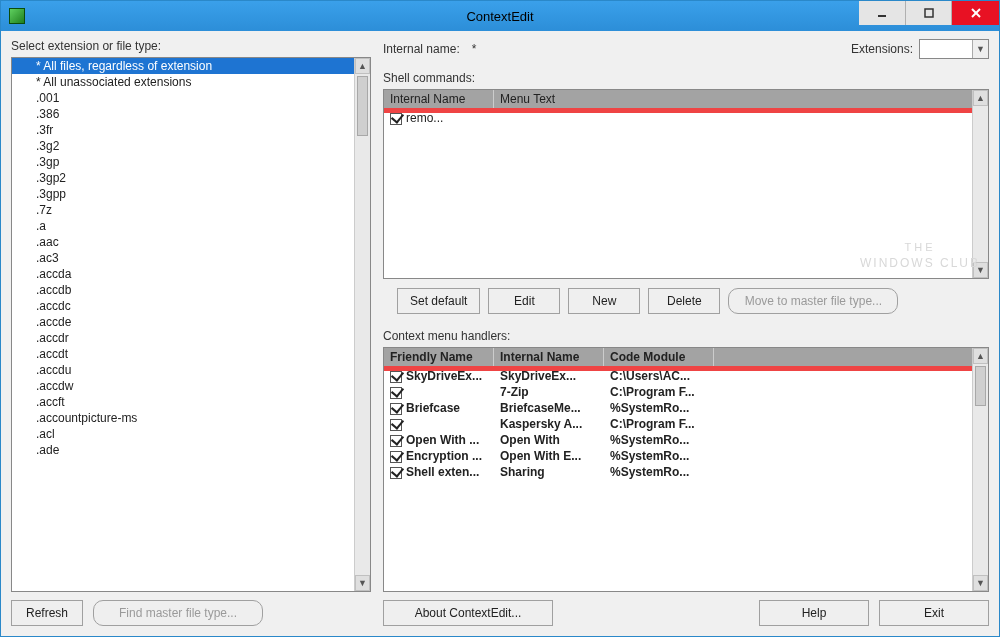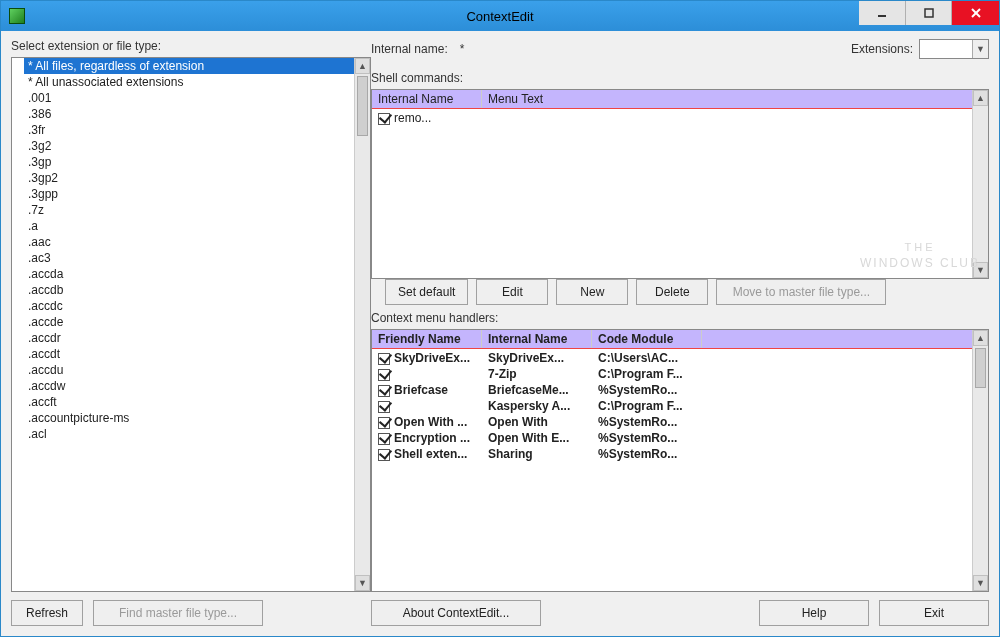--- a/index.html
+++ b/index.html
@@ -6,52 +6,52 @@
   html, body { margin: 0; padding: 0; width: 1000px; height: 637px; background: #fff; }
   .window { width: 1000px; height: 637px; border: 1px solid #2a88c9; background: #f0f0f0; display: flex; flex-direction: column; }
   .titlebar { height: 30px; background: linear-gradient(#3aa0ea,#2c8ed8); display: flex; align-items: center; color: #222; position: relative; }
   .titlebar .appicon { width: 16px; height: 16px; margin: 0 8px; background: linear-gradient(135deg,#5fd05f,#1f7f1f); border:1px solid #0b4d0b; }
   .titlebar .title { position: absolute; left: 50%; transform: translateX(-50%); font-size: 13px; color: #000; }
   .winbtns { margin-left: auto; display: flex; height: 100%; }
   .winbtn { width: 46px; height: 24px; margin-top: 0; background: #e5e5e5; border-left: 1px solid #b0b0b0; display: flex; align-items: center; justify-content: center; font-size: 13px; color:#333; }
   .winbtn.min { border-left: none; }
   .winbtn.close { background: #e81123; color: #fff; width: 48px; }
   .winbtn svg { pointer-events: none; }
-  .client { flex: 1; padding: 8px 10px 10px 10px; display: flex; }
+  .client { flex: 1; padding: 8px 10px 10px 10px; display: flex; gap: 12px; }
   .leftcol { width: 360px; display: flex; flex-direction: column; }
   .rightcol { flex: 1; display: flex; flex-direction: column; }
   .label { color: #333; margin-bottom: 4px; }
   .listbox { border: 1px solid #888; background: #fff; flex: 1; overflow: hidden; position: relative; }
   .list-inner { position: absolute; inset: 0 16px 0 0; overflow: hidden; }
-  .list-item { padding: 1px 4px; white-space: nowrap; color: #222; cursor: default; margin-left: 12px; }
+  .list-item { padding: 1px 24px; white-space: nowrap; color: #222; cursor: default; }
   .list-item.selected { background: #1e74d2; color: #fff; }
   .scrollbar { position: absolute; right: 0; top: 0; bottom: 0; width: 16px; background: #e9e9e9; border-left: 1px solid #ccc; }
   .scrollbtn { height: 16px; background: #dfdfdf; display:flex; align-items:center; justify-content:center; font-size:9px; color:#555; border:1px solid #c0c0c0; }
   .scrollthumb { position:absolute; left:2px; right:2px; background:#cfcfcf; border:1px solid #a8a8a8; }
   .row { display: flex; align-items: center; }
   .toprow { margin-bottom: 6px; gap: 6px; }
   .field-label { color:#333; }
   .field-value { color:#333; }
   .spacer { flex: 1; }
   .combo { width: 70px; height: 20px; border: 1px solid #888; background: #fff; position: relative; }
   .combo .drop { position:absolute; right:0; top:0; bottom:0; width:16px; border-left:1px solid #aaa; display:flex; align-items:center; justify-content:center; background:#eee; color:#555; font-size:9px; }
   .section-label { margin: 6px 0 4px 0; color:#333; }
   .gridbox { border: 1px solid #888; background:#fff; position:relative; }
   .shellbox { height: 190px; }
   .handlerbox { flex:1; min-height: 180px; font-weight: bold; }
-  .gridhead { display:flex; background:#c4b5fd; border-bottom:1px solid #ef4444; }
+  .gridhead { display:flex; background:#a3a3a3; border-bottom:5px solid #ef4444; }
   .col { border-right:1px solid #ccc; padding:2px 6px; color:#222; white-space:nowrap; overflow:hidden; text-overflow:ellipsis; }
   .gridbody { position:absolute; left:0; right:16px; top:20px; bottom:0; overflow:hidden; }
   .gridrow { display:flex; }
   .gridrow .col { border-right: none; border-bottom: none; padding: 1px 6px; }
   .chk { display:inline-block; width:12px; height:12px; border:1px solid #555; margin-right:4px; vertical-align:middle; position:relative; background:#fff; }
   .chk.checked::after { content:""; position:absolute; left:1px; top:-1px; width:9px; height:6px; border-left:2px solid #222; border-bottom:2px solid #222; transform:rotate(-50deg); }
-  .btnrow { display:flex; gap:8px; margin:0 0;padding-left:14px; }
+  .btnrow { display:flex; gap:8px; margin:9px 0;padding-left:14px; }
   .btn { height:26px; min-width:72px; padding:0 12px; background:#efefef; border:1px solid #a0a0a0; color:#222; display:flex; align-items:center; justify-content:center; cursor:default; }
-  .btn.disabled { color:#9a9a9a; }
+  .btn.disabled { color:#9a9a9a;border-radius:10px; }
   .btn.wide { min-width: 170px; }
   .bottombar { display:flex; gap:10px; margin-top:auto; padding-top:8px; }
   .wm { position:absolute; right:8px; bottom:6px; color:#d8d8d8; font-family: "Segoe Script", cursive; font-size:20px; letter-spacing:2px; pointer-events:none; }
   .wm .small { font-size:11px; display:block; text-align:center; letter-spacing:3px; margin-bottom:-4px; }
   .colA { width: 110px; }
   .colB { width: 110px; }
   .colC { width: 110px; }
   .shell .colA { width:110px; }
   .shell .colB { flex:1; }
 </style>
@@ -105,20 +105,21 @@
             <div class="list-item">.accdb</div>
             <div class="list-item">.accdc</div>
             <div class="list-item">.accde</div>
             <div class="list-item">.accdr</div>
             <div class="list-item">.accdt</div>
             <div class="list-item">.accdu</div>
             <div class="list-item">.accdw</div>
             <div class="list-item">.accft</div>
             <div class="list-item">.accountpicture-ms</div>
             <div class="list-item">.acl</div>
+            <div class="list-item">.ade</div>
           </div>
         <div class="scrollbar">
           <div class="scrollbtn">▲</div>
           <div class="scrollthumb" style="top:18px; height:60px;"></div>
           <div class="scrollbtn" style="position:absolute; bottom:0; left:0; right:0;">▼</div>
         </div>
       </div>
       <div class="bottombar">
         <div class="btn">Refresh</div>
         <div class="btn wide disabled">Find master file type...</div>

